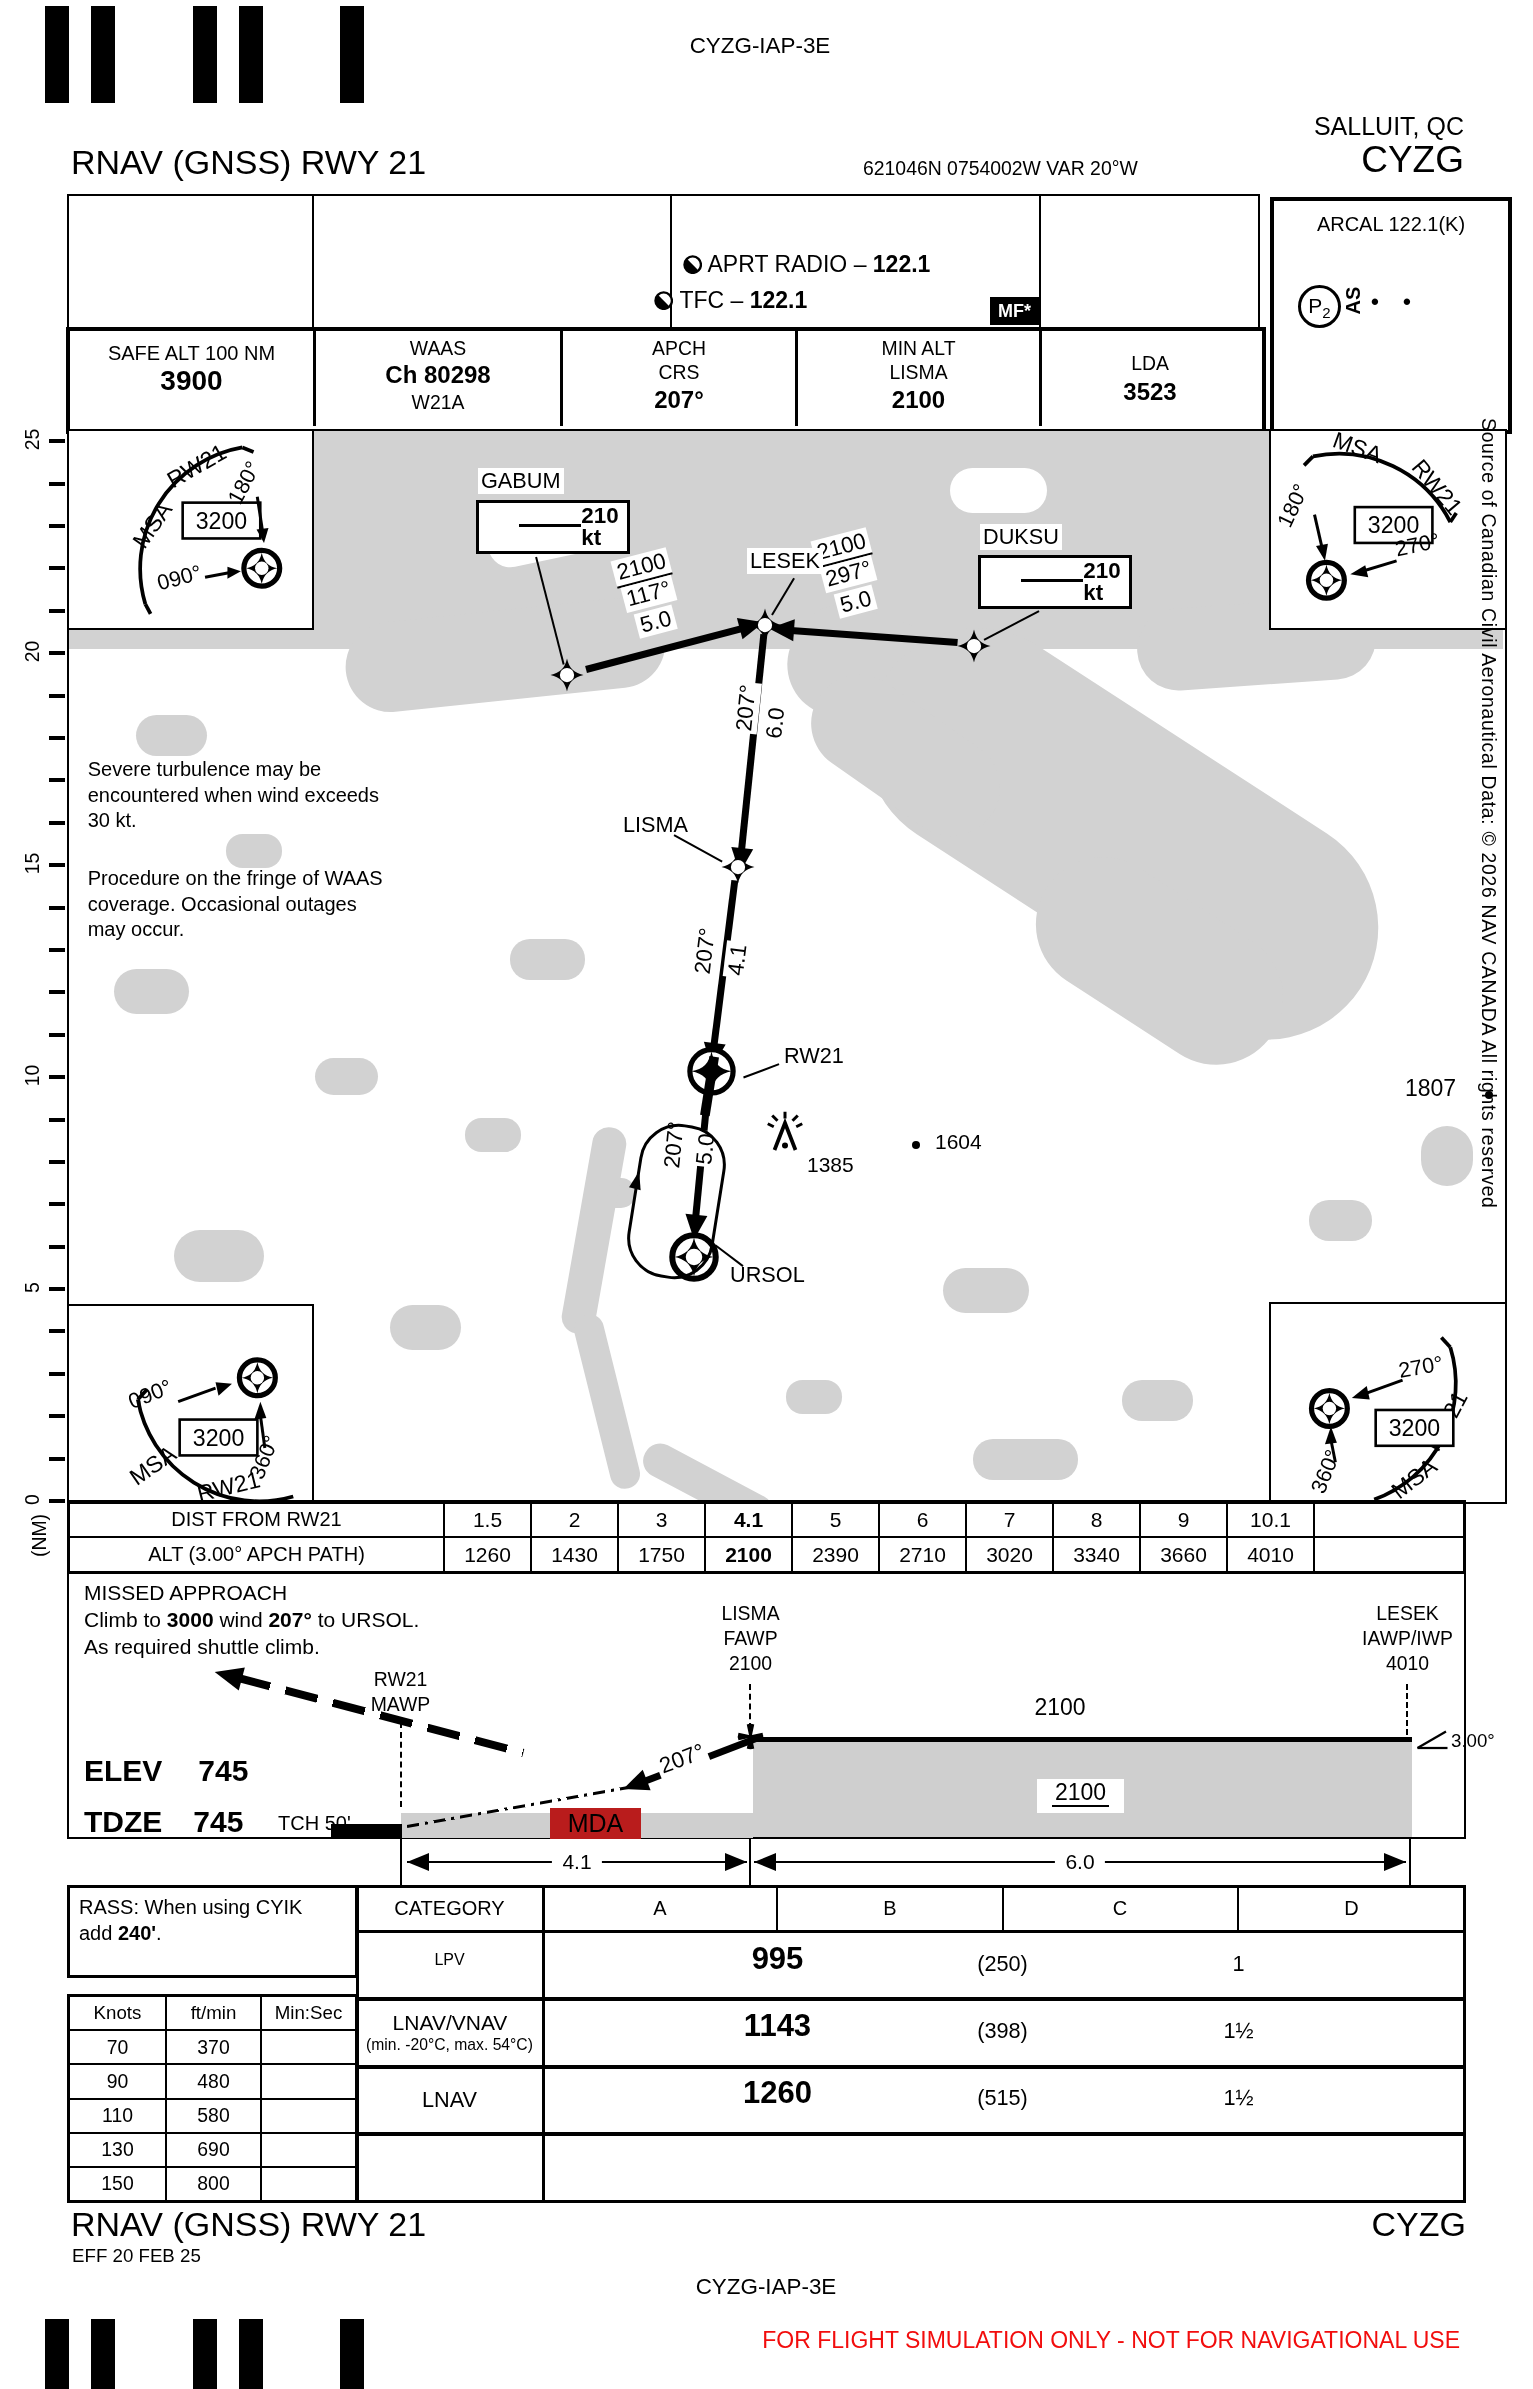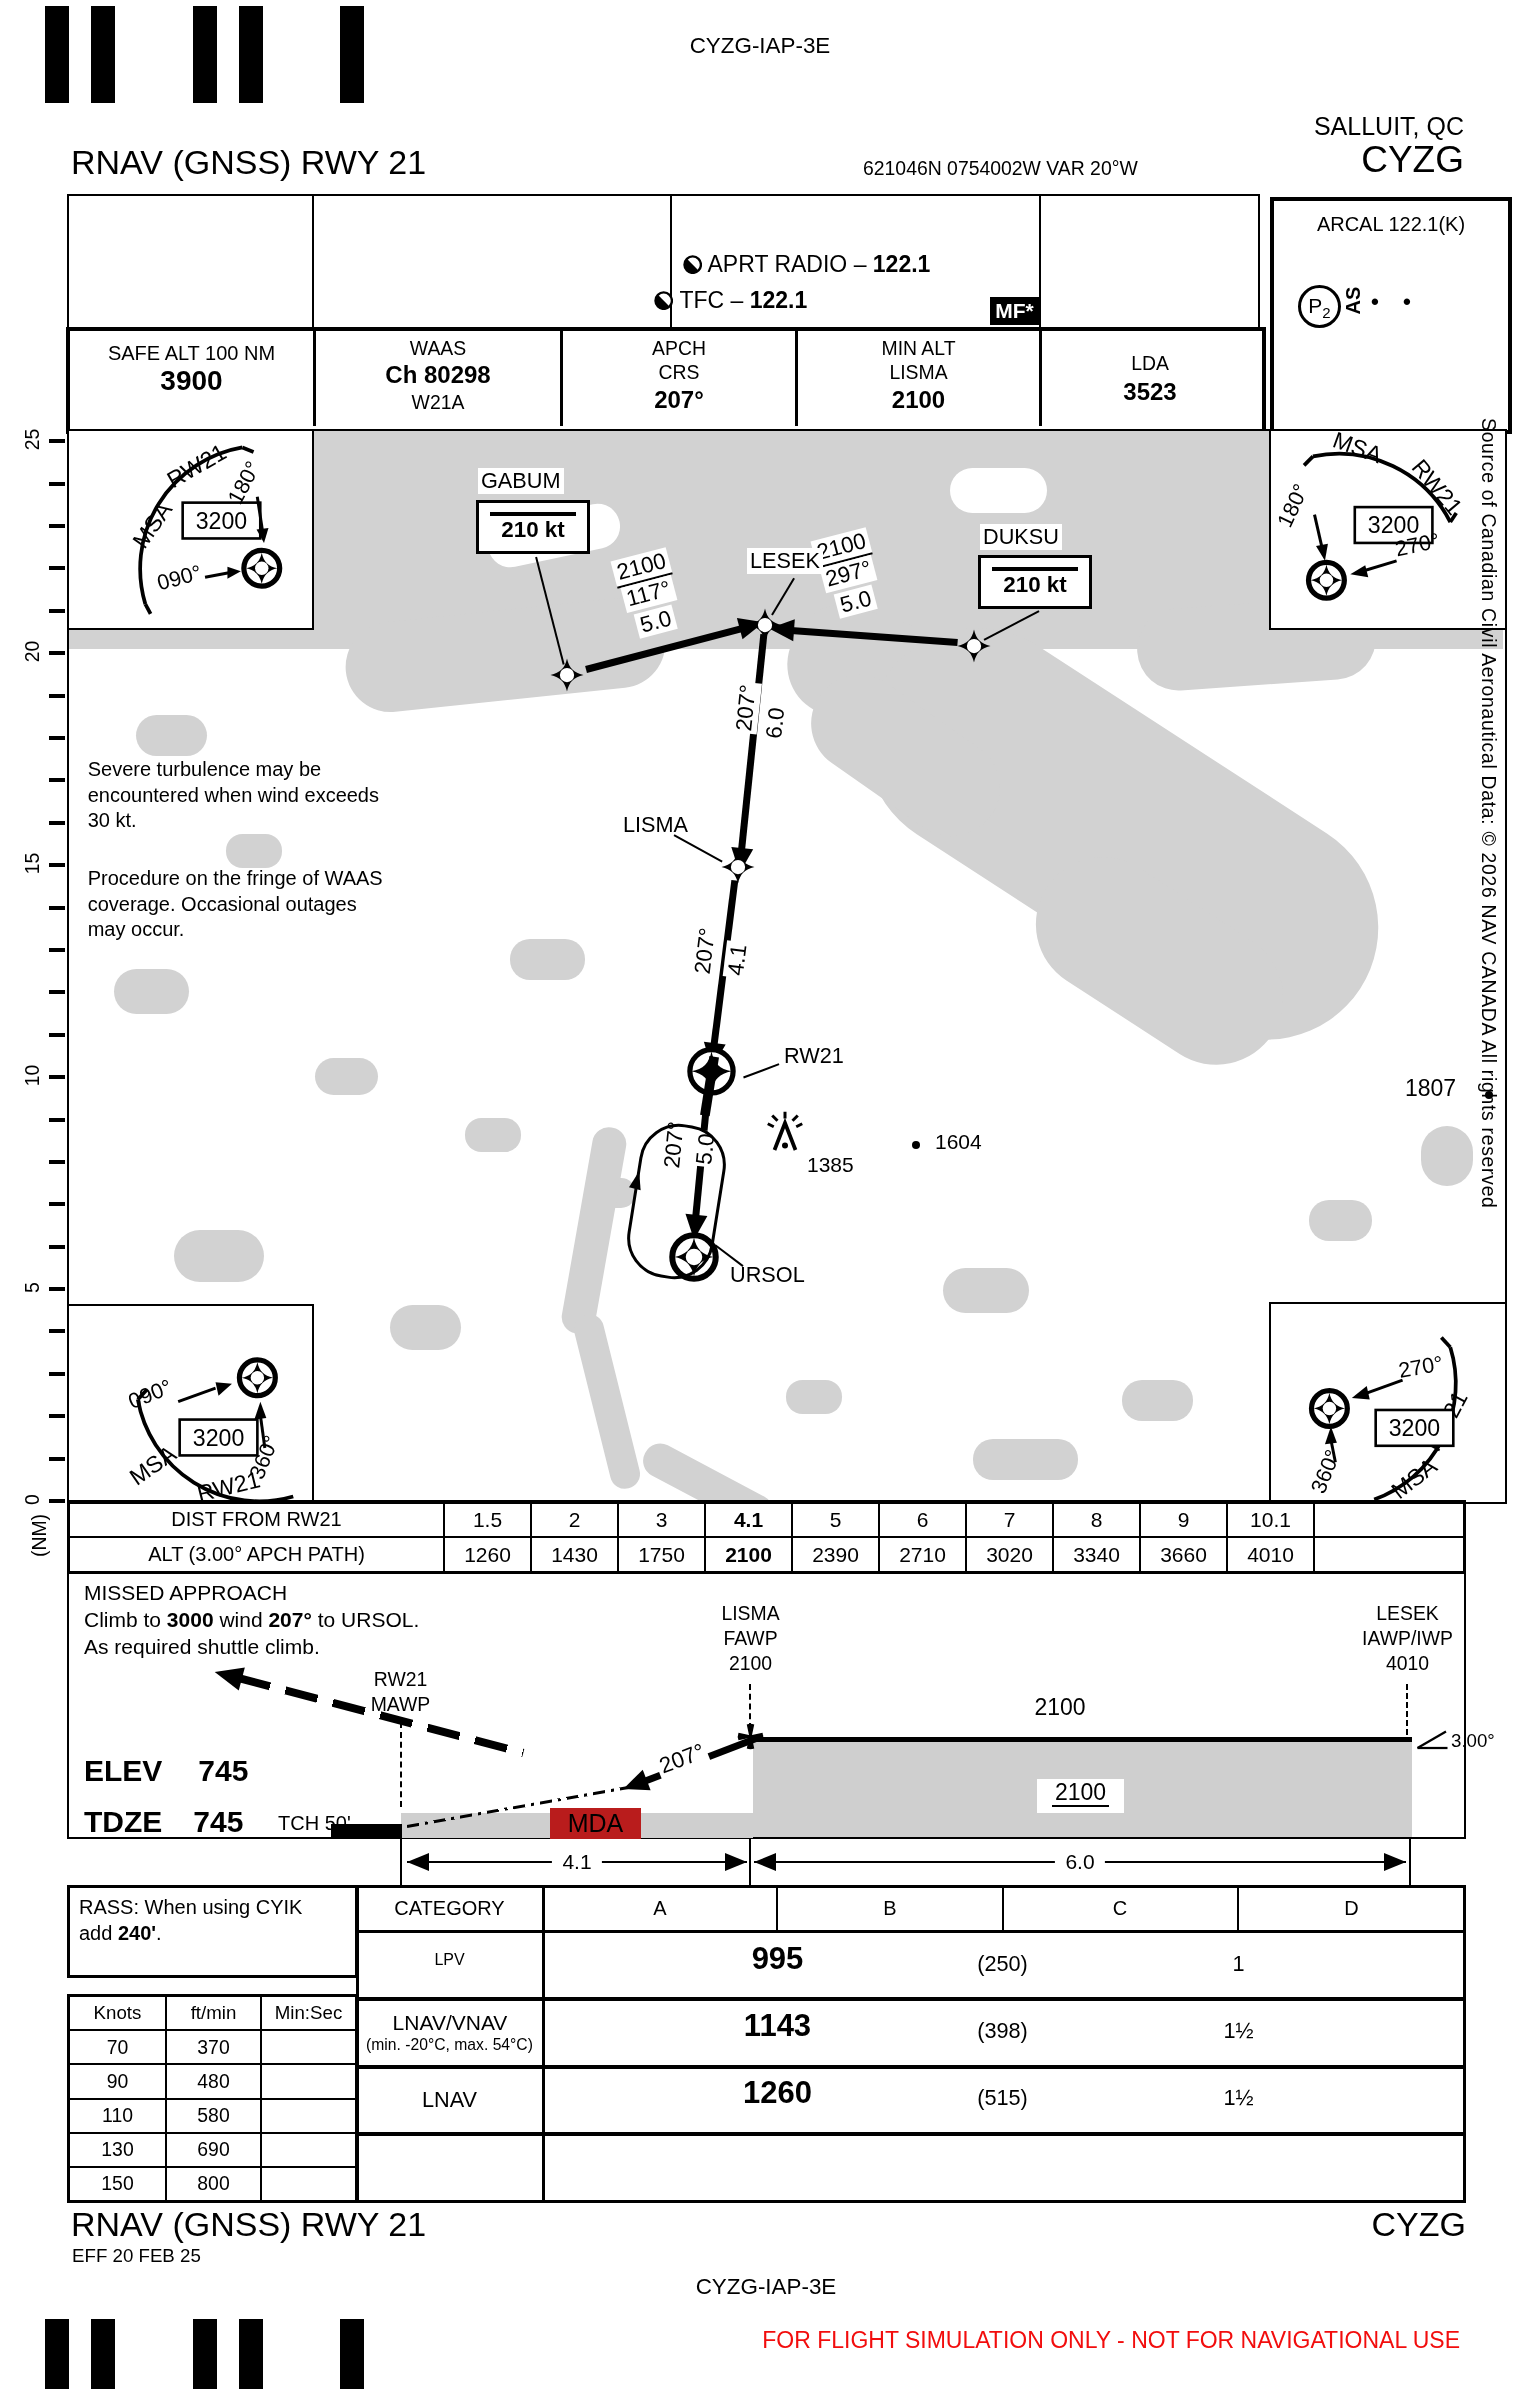--- a/index.html
+++ b/index.html
@@ -24,21 +24,21 @@
   .wblob{position:absolute;background:#fff;}
   .msabox{position:absolute;background:#fff;border:2.2px solid #000;}
   .note{position:absolute;font-size:20px;line-height:1.28;width:299px;}
   .trk{position:absolute;height:6.7px;background:#000;transform-origin:0 50%;}
   .ah{position:absolute;top:50%;width:0;height:0;border-top:11.2px solid transparent;border-bottom:11.2px solid transparent;}
   .ah.rr{right:-22.4px;transform:translateY(-50%);border-left:25.4px solid #000;}
   .ah.ll{left:-22.4px;transform:translateY(-50%);border-right:25.4px solid #000;}
   .ldr{position:absolute;height:2.2px;background:#000;transform-origin:0 50%;}
   .wpl{position:absolute;background:#fff;font-size:21.7px;padding:0 3px;white-space:nowrap;}
   .spdbox{position:absolute;background:#fff;border:3px solid #000;width:108px;height:48px;
-          display:flex;flex-direction:column;align-items:center;justify-content:center;}
+          display:flex;flex-direction:row;align-items:center;justify-content:center;padding-left:40px;}
   .spdbox .ov{width:80%;height:3.7px;background:#000;margin-bottom:3px;}
   .spdbox .sv{font-weight:bold;font-size:22.4px;line-height:1;}
   .legstack{position:absolute;display:flex;flex-direction:column;align-items:center;font-size:22.4px;line-height:1.15;}
   .legstack span{background:#fff;padding:0 3.7px;}
   .legstack .u{border-bottom:2.2px solid #000;}
   .legstack .d{margin-top:3px;}
   .crs{position:absolute;background:#fff;font-size:22.4px;padding:0 2.2px;white-space:nowrap;}
   .dashv{position:absolute;width:0;border-left:2.2px dashed #000;}
   .tick{position:absolute;left:49px;width:16.4px;height:3.7px;background:#000;}
   .snum{position:absolute;left:16.4px;width:33px;text-align:center;font-size:19.4px;transform:rotate(-90deg);}
@@ -103,21 +103,21 @@
   </div>
   <div class="abs nw" style="left:654px;top:287px;font-size:23px;">
     <span style="display:inline-block;vertical-align:-2.2px;">
       <svg width="19.4" height="19.4" viewBox="0 0 20 20">
           <circle cx="10" cy="10" r="8.5" fill="#fff" stroke="#000" stroke-width="2.4"></circle>
           <path d="M3.99,3.99 A8.5,8.5 0 0 0 16.01,16.01 Z" fill="#000"></path>
         </svg>
     </span>
     <span>TFC – </span><span class="b">122.1</span>
   </div>
-  <div class="abs c" style="left:990px;top:297px;width:49px;height:28px;background:#000;color:#fff;font-size:21px;font-weight:bold;line-height:28px;">MF*</div>
+  <div class="abs c" style="left:990px;top:297px;width:49px;height:28px;background:#000;color:#fff;font-size:18px;font-weight:bold;line-height:28px;">MF*</div>
 
   <div class="gridbox thick" style="left:66px;top:327px;width:1192px;height:99px;"></div>
   <div class="vline" style="left:313px;top:329px;width:3px;height:97px;"></div>
   <div class="vline" style="left:560px;top:329px;width:3px;height:97px;"></div>
   <div class="vline" style="left:795px;top:329px;width:3px;height:97px;"></div>
   <div class="vline" style="left:1039px;top:329px;width:3px;height:97px;"></div>
 
   <div class="abs c" style="left:70px;top:342px;width:243px;">
     <div style="font-size:20px;">SAFE ALT 100 NM</div>
     <div class="b" style="font-size:28px;">3900</div>

